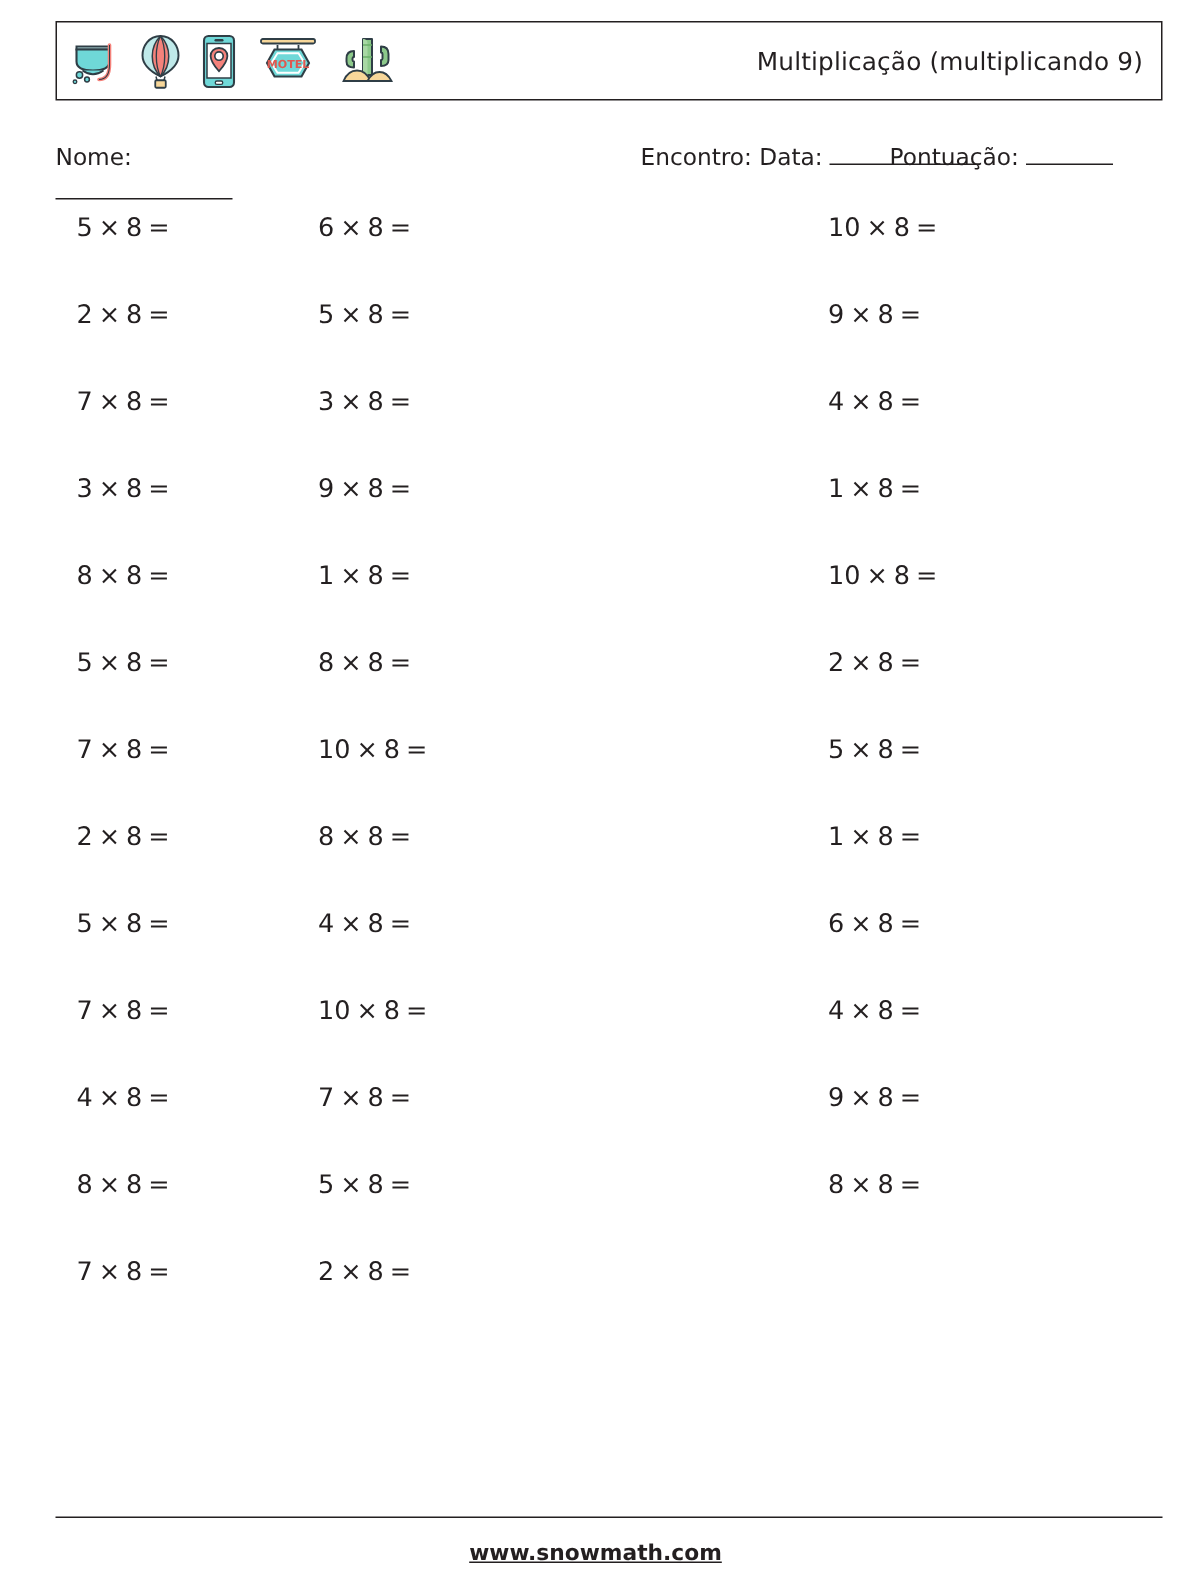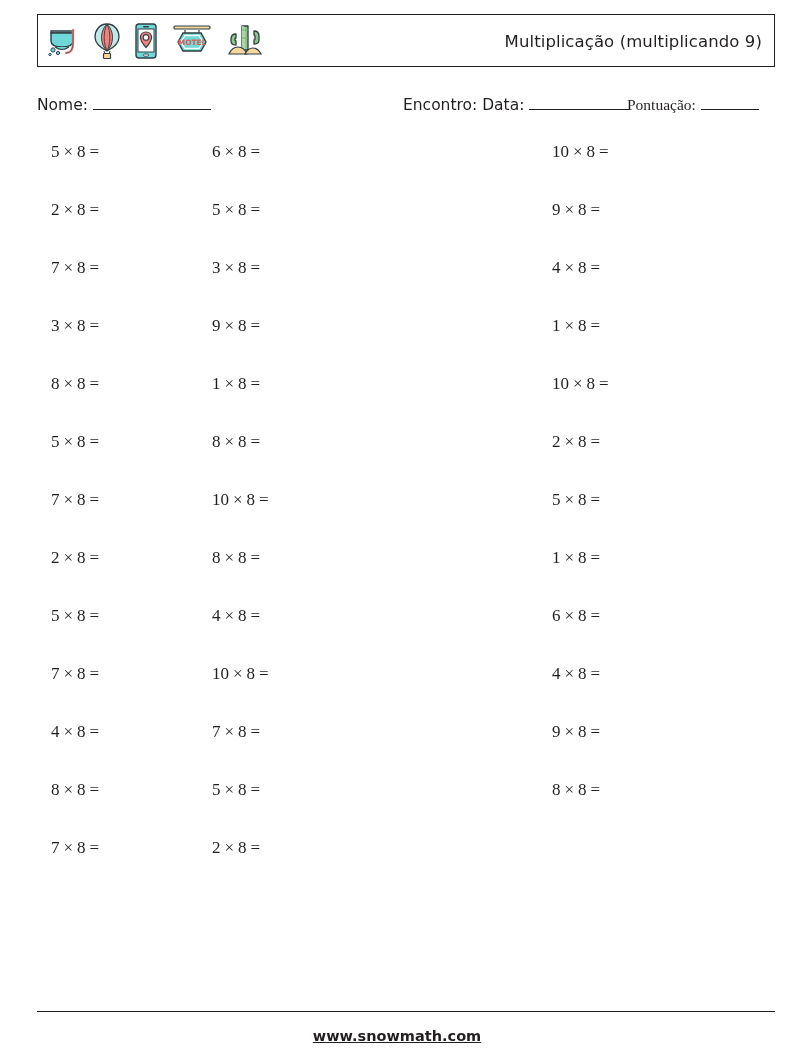--- a/index.html
+++ b/index.html
@@ -65,23 +65,23 @@
     display: flex;
     align-items: baseline;
     gap: 5px;
   }
   .info-item .lbl { white-space: nowrap; }
   .rule {
     display: inline-block;
     border-bottom: 1.4px solid #231f20;
     height: 14px;
   }
-  .info-name  { left: 0px; }
-  .info-date  { left: 366px; }
-  .info-score { left: 590px; font-family: Liberation Serif, serif; }
+  .info-name  { left: 0px; flex-direction: column; }
+  .info-date  { left: 390px; }
+  .info-score { left: 556px; }
   .rule-name  { width: 118px; }
   .rule-date  { width: 100px; }
   .rule-score { width: 58px; }
 
   
   .grid {
     position: absolute;
     left: 37px;
     top: 140px;
     width: 738px;
@@ -100,21 +100,21 @@
     line-height: 24px;
   }
   .cell .op { padding: 0 4px; }
   .cell.empty { visibility: hidden; }
 
   
   .prow .cell:nth-child(1) { padding-left: 14px; }
   .prow .cell:nth-child(2) { padding-left: 161px; }
   .prow .cell:nth-child(3) { padding-left: 340px; }
   .prow .cell:nth-child(4) { padding-left: 527px; }
-  .prow .cell { width: 0; overflow: visible; font-family: Liberation Serif, serif; }
+  .prow .cell { width: 0; overflow: visible; }
 
   
   .footer-rule {
     position: absolute;
     left: 37px;
     top: 1011px;
     width: 738px;
     border-top: 1.6px solid #231f20;
   }
   .footer-text {

